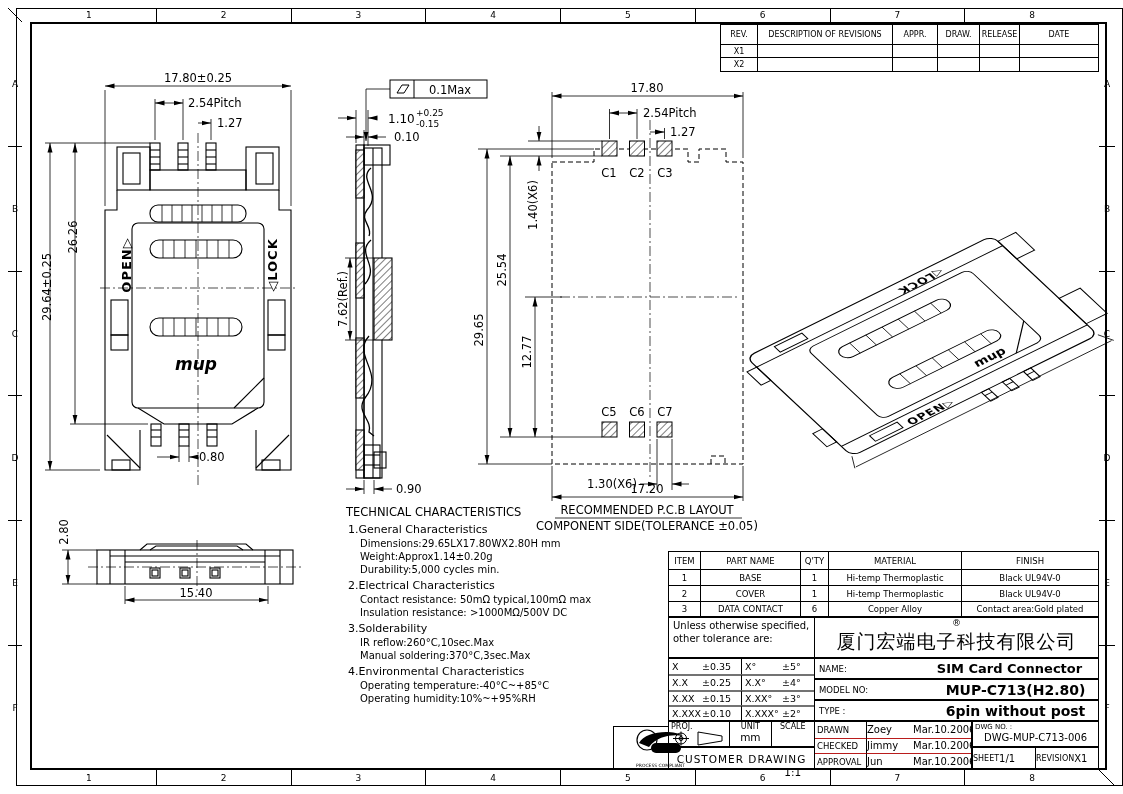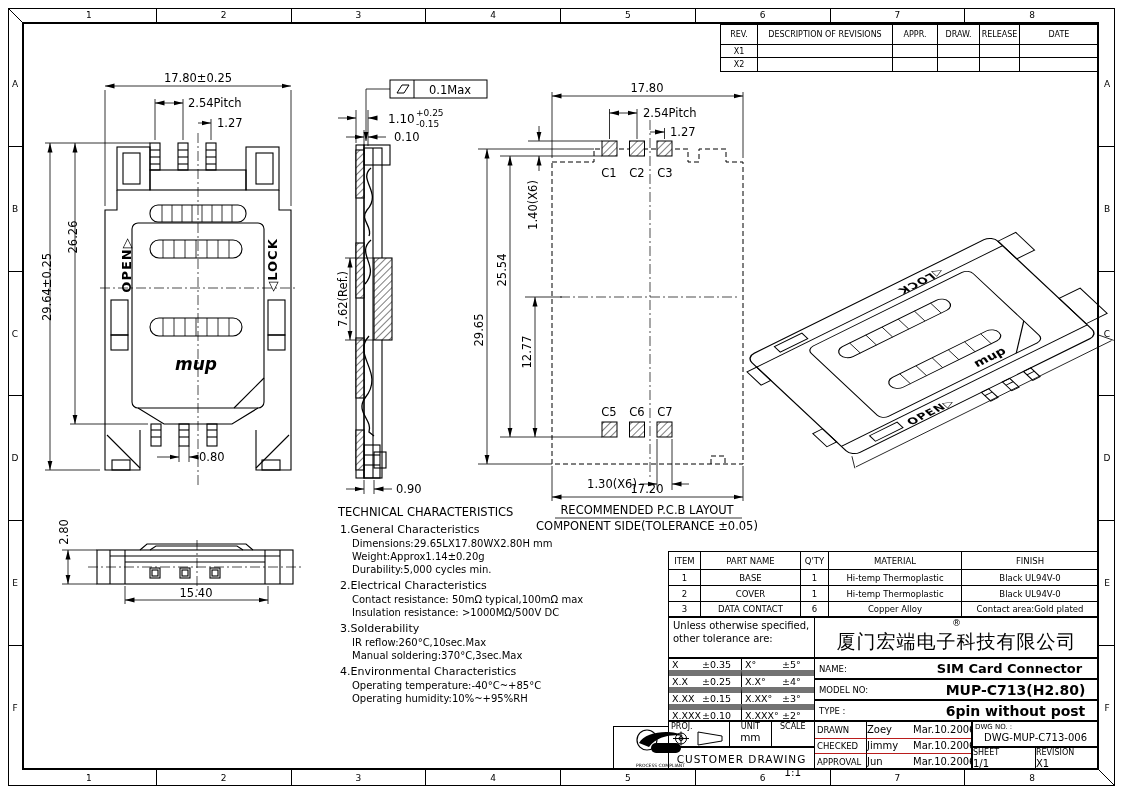--- a/index.html
+++ b/index.html
@@ -1,21 +1,21 @@
 <!DOCTYPE html>
 <html><head>
 <meta charset="utf-8">
 <style>
   * { box-sizing: border-box; }
   html,body { margin:0; padding:0; }
   body {
     width:1123px; height:794px; position:relative; background:#fff;
     font-family:"DejaVu Sans", sans-serif; color:#000; overflow:hidden;
   }
-  .abs { position:absolute; }
+  .abs { position:absolute;margin-left:8px; }
   .bx  { position:absolute; border:1px solid #000; background:#fff0; }
   
   #frame-outer { left:8px; top:8px; width:1107px; height:778px; border:1px solid #000; }
   #frame-inner { left:22px; top:22px; width:1077px; height:748px; border:2px solid #000; }
   .band-h { position:absolute; left:22px; width:1077px; display:flex; }
   .band-h > div { flex:1; border-right:1px solid #000; font-size:9px; display:flex; align-items:center; justify-content:center; }
   .band-h > div:last-child { border-right:none; }
   .band-v { position:absolute; top:22px; width:14px; height:748px; display:flex; flex-direction:column; }
   .band-v > div { flex:1; border-bottom:1px solid #000; font-size:9px; display:flex; align-items:center; justify-content:center; }
   .band-v > div:last-child { border-bottom:none; }
@@ -31,21 +31,21 @@
     grid-template-columns:32px 100px 28px 133px 1fr; grid-template-rows:18px 16px 16px 1fr;text-align:right; }
   #item-table > div { border-right:1px solid #000; border-bottom:1px solid #000;
     font-size:8.5px; display:flex; align-items:center; justify-content:center; white-space:nowrap; overflow:hidden; }
   #item-table > div.lc { border-right:none; }
   #item-table > div.lr { border-bottom:none; }
   
   #tol-note { left:668px; top:617px; width:147px; height:41px; font-size:10px; line-height:12.5px; padding:2px 4px; }
   #tol-table { left:668px; top:658px; width:147px; height:63px; display:grid;
     grid-template-columns:33px 40px 40px 1fr; grid-template-rows:repeat(4,1fr); }
   #tol-table > div { font-size:9.5px; display:flex; align-items:center; white-space:nowrap; }
-  #tol-table > div.bt { border-top:6px solid #737373; }
+  #tol-table > div.bt { border-top:2px solid #737373; }
   #tol-table > div.br { border-right:1px solid #000; }
   #tol-table > div.lab { padding-left:3px; }
   #proj-row { left:668px; top:721px; width:147px; height:26px; display:flex; }
   #proj-row .pcell { border-right:1px solid #000; position:relative; display:flex; flex-direction:column; align-items:center; justify-content:flex-start; }
   #proj-row .pcell:last-child { border-right:none; }
   .tinylab { font-size:8px; line-height:9px; }
   .midval  { font-size:10.5px; line-height:12px; }
   #customer-row { left:668px; top:747px; width:147px; height:23px; display:flex; align-items:center; justify-content:center; font-size:10.5px; letter-spacing:1px; white-space:nowrap; }
   
   #company-box { left:814px; top:617px; width:285px; height:41px; text-align:center; }
@@ -60,21 +60,21 @@
   #sig-rows { left:814px; top:721px; width:158px; height:49px; display:grid;
     grid-template-columns:52px 46px 1fr; grid-template-rows:repeat(3,1fr); }
   #sig-rows > div { font-size:8.5px; display:flex; align-items:center; white-space:nowrap; overflow:hidden; }
   #sig-rows > div.bt { border-top:1px solid #b91c1c; }
   #sig-rows > div.brr { border-right:1px solid #000; padding-left:2px; }
   #sig-rows > div.nm, #sig-rows > div.dt { font-size:10px; }
   #dwg-box { left:972px; top:721px; width:127px; height:26px; }
   #dwg-box .l { position:absolute; left:2px; top:1px; font-size:7px; }
   #dwg-box .v { margin-top:10px; text-align:center; font-size:10px; white-space:nowrap; }
   #sheet-rev { left:972px; top:747px; width:127px; height:23px; display:flex; }
-  #sheet-rev .half { flex:1; display:flex; flex-direction:column; align-items:flex-start; }
+  #sheet-rev .half { flex:1; display:flex; flex-direction:row; align-items:center; }
   #sheet-rev .half:first-child { border-right:1px solid #000; }
   #sheet-rev .hl { font-size:8px; line-height:10px; }
   #sheet-rev .hv { font-size:10px; line-height:11px; }
   #rohs-box { left:613px; top:726px; width:56px; height:44px; display:flex; flex-direction:column; align-items:center; justify-content:space-between;padding-left:39px; }
   #rohs-box .cap { font-size:4.5px; line-height:6px; white-space:nowrap; }
   
   #tech { left:338px; top:505px; width:340px; }
   #tech .tl0 { font-size:11.5px; margin-bottom:4px; white-space:nowrap; }
   #tech .tl1 { font-size:11px;  margin:4px 0 2px 2px; white-space:nowrap; }
   #tech .tl2 { font-size:10px;  margin:0 0 2px 14px; white-space:nowrap; }

